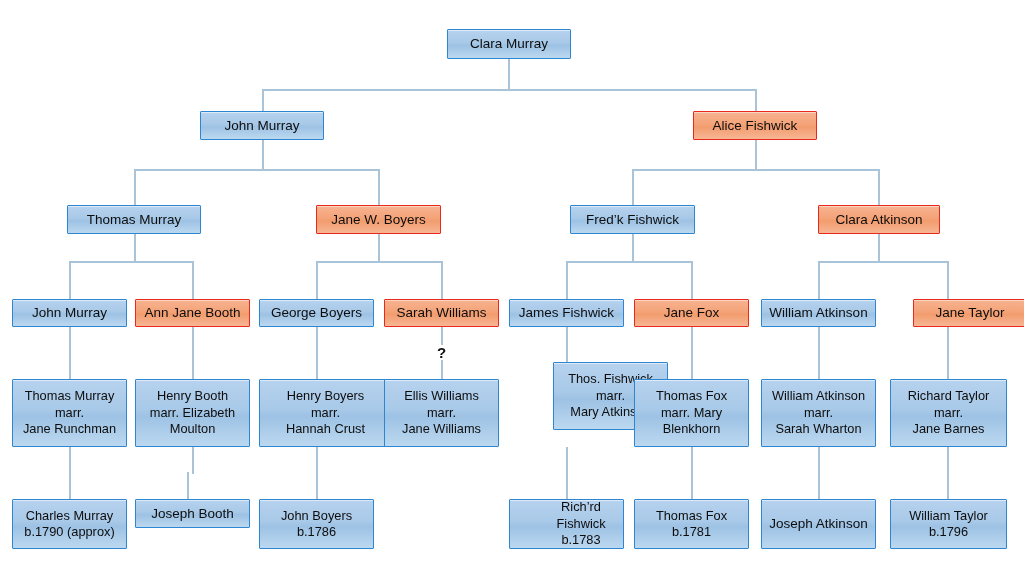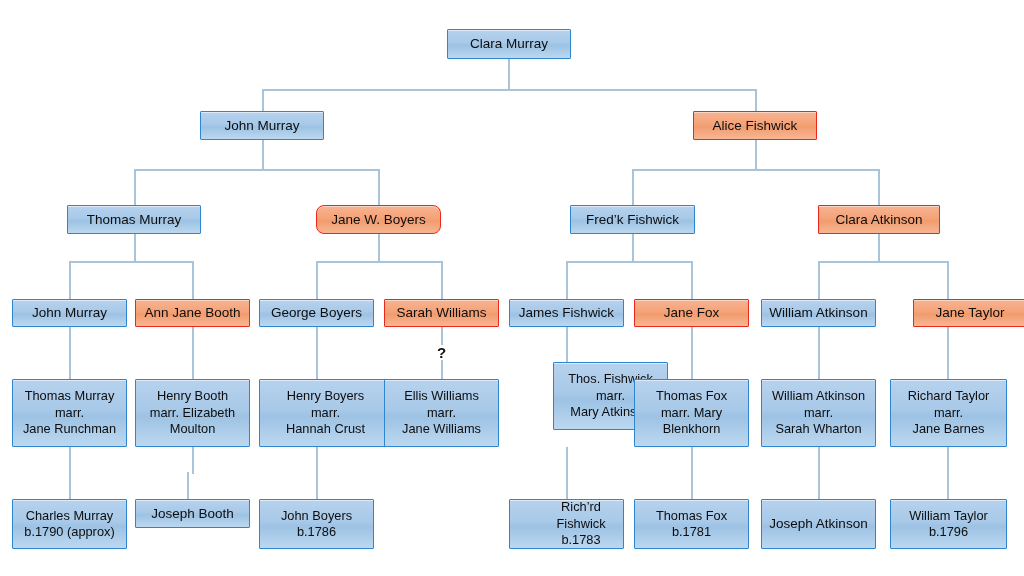--- a/index.html
+++ b/index.html
@@ -109,21 +109,21 @@
   <div class="line v" style="left:691px;top:447px;height:52px;"></div>
   <div class="line v" style="left:818px;top:447px;height:52px;"></div>
   <div class="line v" style="left:947px;top:447px;height:52px;"></div>
 
   <div class="node blue" style="left:447px;top:29px;width:124px;height:30px;">Clara Murray</div>
 
   <div class="node blue" style="left:200px;top:111px;width:124px;height:29px;">John Murray</div>
   <div class="node orange" style="left:693px;top:111px;width:124px;height:29px;">Alice Fishwick</div>
 
   <div class="node blue" style="left:67px;top:205px;width:134px;height:29px;">Thomas Murray</div>
-  <div class="node orange" style="left:316px;top:205px;width:125px;height:29px;border-radius:8px;">Jane W. Boyers</div>
+  <div class="node orange" style="left:316px;top:205px;width:125px;height:29px;">Jane W. Boyers</div>
   <div class="node orange" style="left:818px;top:205px;width:122px;height:29px;">Clara Atkinson</div>
   <div class="node blue" style="left:570px;top:205px;width:125px;height:29px;">Fred’k Fishwick</div>
 
   <div class="node blue" style="left:12px;top:299px;width:115px;height:28px;">John Murray</div>
   <div class="node orange" style="left:135px;top:299px;width:115px;height:28px;">Ann Jane Booth</div>
   <div class="node orange" style="left:384px;top:299px;width:115px;height:28px;">Sarah Williams</div>
   <div class="node blue" style="left:259px;top:299px;width:115px;height:28px;">George Boyers</div>
   <div class="node blue" style="left:509px;top:299px;width:115px;height:28px;">James Fishwick</div>
   <div class="node orange" style="left:634px;top:299px;width:115px;height:28px;">Jane Fox</div>
   <div class="node blue" style="left:761px;top:299px;width:115px;height:28px;">William Atkinson</div>

